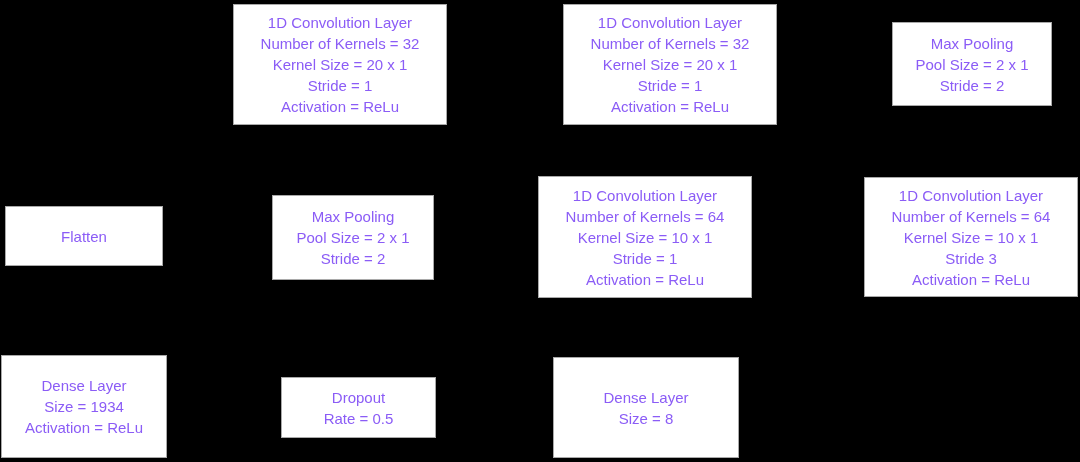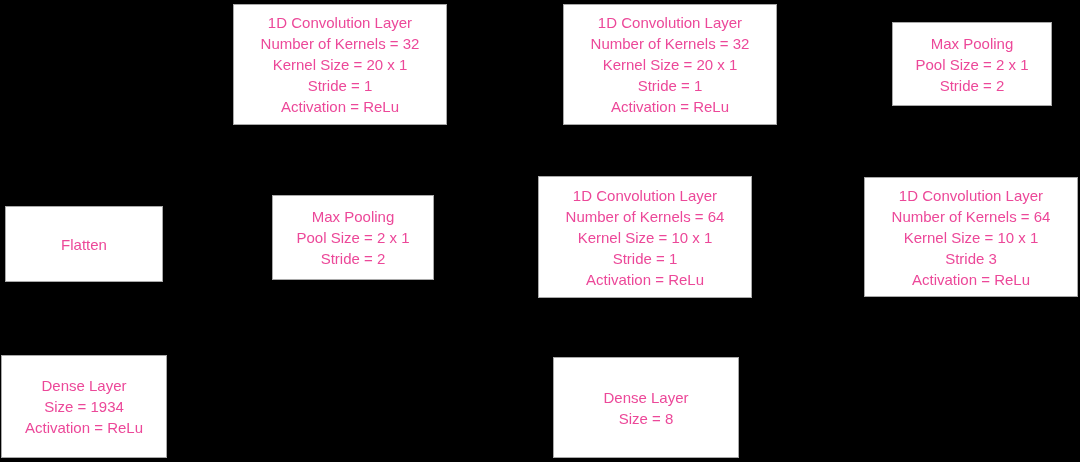--- a/index.html
+++ b/index.html
@@ -17,35 +17,35 @@
     width: 1080px;
     height: 462px;
     background: #000000;
     overflow: hidden;
   }
   .node {
     position: absolute;
     box-sizing: border-box;
     background: #ffffff;
     border: 1px solid #a9a9a9;
-    color: #ec4899;
+    color: #8b5cf6;
     display: flex;
     flex-direction: column;
     align-items: center;
     justify-content: center;
     text-align: center;
     font-size: 15px;
     line-height: 21px;
     white-space: nowrap;
   }
   
   #conv1   { left: 233px; top: 4px;   width: 214px; height: 121px; }
   #conv2   { left: 563px; top: 4px;   width: 214px; height: 121px; }
   #pool1   { left: 892px; top: 22px;  width: 160px; height: 84px;  }
-  #flatten { left: 5px;   top: 206px; width: 158px; height: 76px;  }
+  #flatten { left: 5px;   top: 206px; width: 158px; height: 60px;  }
   #pool2   { left: 272px; top: 195px; width: 162px; height: 85px;  }
   #conv3   { left: 538px; top: 176px; width: 214px; height: 122px; }
   #conv4   { left: 864px; top: 177px; width: 214px; height: 120px; }
   #dense1  { left: 1px;   top: 355px; width: 166px; height: 103px; }
   #dropout { left: 281px; top: 377px; width: 155px; height: 61px;  }
   #dense2  { left: 553px; top: 357px; width: 186px; height: 101px; }
 </style>
 </head>
 <body>
 
@@ -98,19 +98,23 @@
     <div>Stride 3</div>
     <div>Activation = ReLu</div>
   </div>
 
   <div class="node" id="dense1">
     <div>Dense Layer</div>
     <div>Size = 1934</div>
     <div>Activation = ReLu</div>
   </div>
 
+  <div class="node" id="dropout">
+    <div>Dropout</div>
+    <div>Rate = 0.5</div>
+  </div>
 
   <div class="node" id="dense2">
     <div>Dense Layer</div>
     <div>Size = 8</div>
   </div>
 
 </div>
 
 </body></html>

